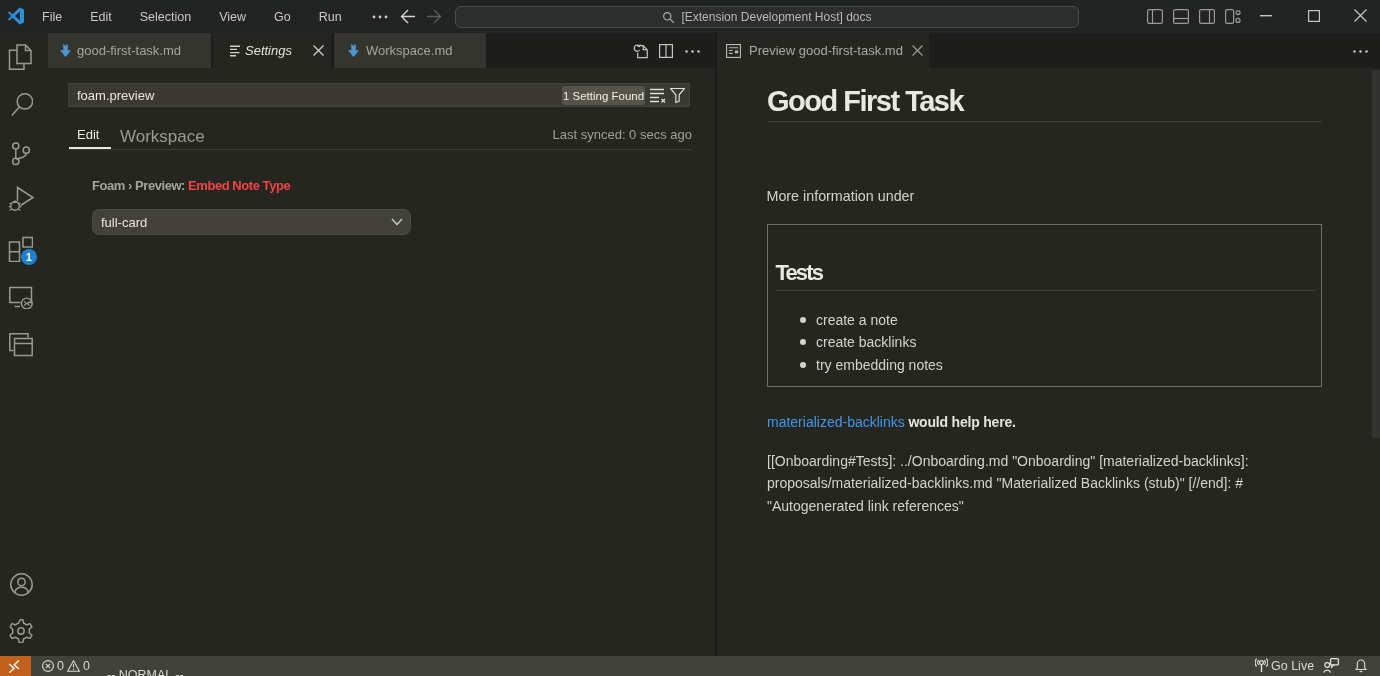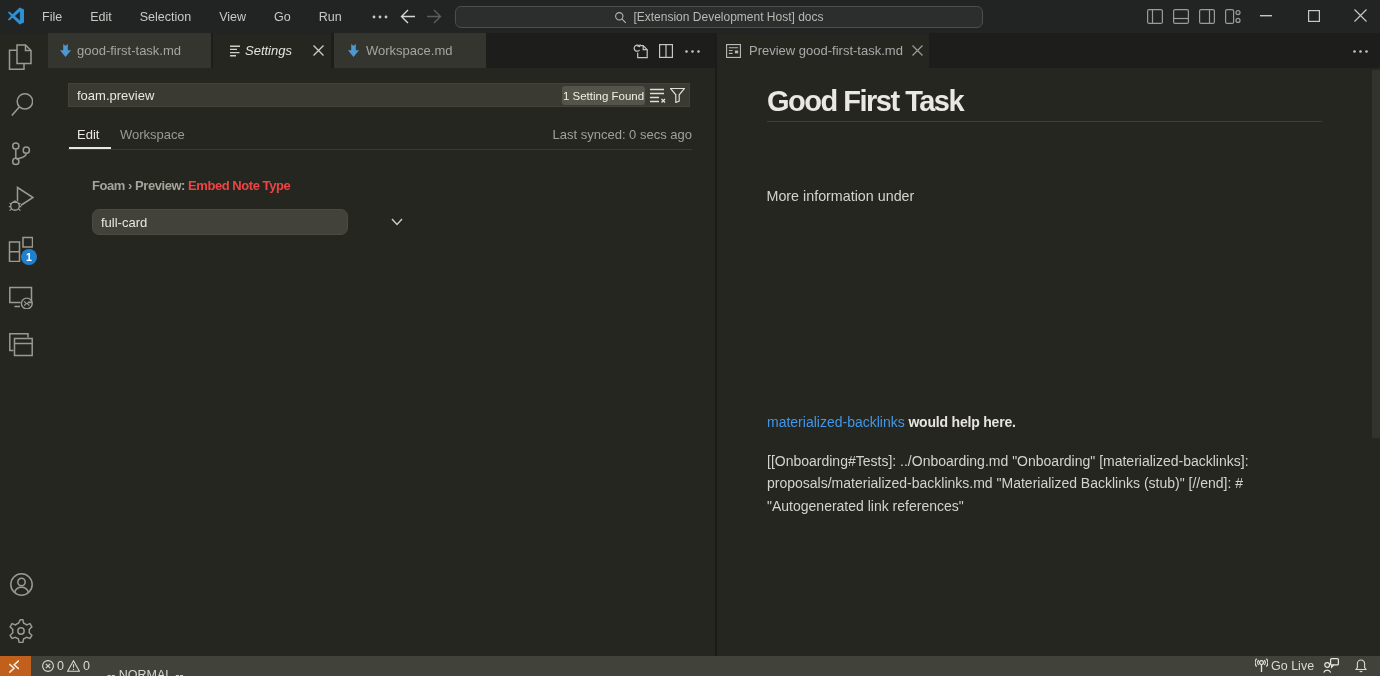--- a/index.html
+++ b/index.html
@@ -30,21 +30,21 @@
       </span>
   </div>
 
   <svg class="abs" style="left:400px;top:9px;" width="16" height="16" viewBox="0 0 16 16">
       <path d="M8 1 L1.5 7.5 L8 14 M1.5 7.5 L15 7.5" stroke="#d6d6d2" stroke-width="1.4" fill="none"></path>
     </svg>
   <svg class="abs" style="left:426px;top:9px;" width="16" height="16" viewBox="0 0 16 16">
       <path d="M8 1 L14.5 7.5 L8 14 M14.5 7.5 L1 7.5" stroke="#5c5e5c" stroke-width="1.4" fill="none"></path>
     </svg>
 
-  <div class="abs" style="left:455px;top:6px;width:528px;height:22px;background:#2c2e2d;border:1px solid #4c4e4c;border-radius:6px;display:flex;align-items:center;justify-content:center;color:#b8b8b4;font-size:12px;">
+  <div class="abs" style="left:455px;top:6px;width:624px;height:22px;background:#2c2e2d;border:1px solid #4c4e4c;border-radius:6px;display:flex;align-items:center;justify-content:center;color:#b8b8b4;font-size:12px;">
     <svg width="13" height="13" viewBox="0 0 16 16" style="margin-right:6px;">
         <circle cx="6.5" cy="6.5" r="4.5" stroke="#b8b8b4" stroke-width="1.3" fill="none"></circle>
         <path d="M10 10 L14.5 14.5" stroke="#b8b8b4" stroke-width="1.3"></path>
       </svg>
     <span>[Extension Development Host] docs</span>
   </div>
 
   <svg class="abs" style="left:1147px;top:9px;" width="16" height="15" viewBox="0 0 16 15">
       <rect x="0.6" y="0.6" width="14.8" height="13.8" rx="1.5" stroke="#9b9b97" stroke-width="1.2" fill="none"></rect>
       <path d="M5.5 0.6 L5.5 14.4" stroke="#9b9b97" stroke-width="1.2"></path>
@@ -143,39 +143,48 @@
   <div class="abs" style="left:514px;top:18px;width:83px;height:19px;background:#55544a;border-radius:3px;color:#f0efe7;font-size:11.5px;display:flex;align-items:center;justify-content:center;">1 Setting Found</div>
   <svg class="abs" style="left:602px;top:20px;" width="16" height="15" viewBox="0 0 16 15">
       <path d="M0 1.5 H14 M0 5.5 H14 M0 9.5 H9 M0 13.5 H9" stroke="#dededa" stroke-width="1.4"></path>
       <path d="M11.5 11 L15 14.5 M15 11 L11.5 14.5" stroke="#dededa" stroke-width="1.4"></path>
     </svg>
   <svg class="abs" style="left:622px;top:20px;" width="15" height="15" viewBox="0 0 15 15">
       <path d="M0.5 0.5 H14.5 L9.2 6.8 L9.2 13 L5.8 14.5 L5.8 6.8 Z" stroke="#dededa" stroke-width="1.2" fill="none"></path>
     </svg>
 
   <div class="abs" style="left:29px;top:59px;color:#e8e7e0;font-size:13px;">Edit</div>
-  <div class="abs" style="left:72px;top:59px;color:#9a9a92;font-size:13px;">Workspace</div>
+  <div class="abs" style="left:72px;top:59px;color:#9a9a92;font-size:17px;">Workspace</div>
   <div class="abs" style="left:21px;top:79px;width:42px;height:2px;background:#e8e7e0;"></div>
   <div class="abs" style="left:20px;top:81px;width:624px;height:1px;background:#3b3b35;"></div>
   <div class="abs" style="right:23px;top:59px;color:#a0a098;font-size:13px;">Last synced: 0 secs ago</div>
 
   <div class="abs" style="left:44px;top:110px;font-size:13px;font-weight:bold;letter-spacing:-0.45px;"><span style="color:#a5a49b;">Foam › Preview: </span><span style="color:#ef4444;">Embed Note Type</span></div>
-  <div class="abs" style="left:44px;top:141px;width:256px;height:26px;background:#43423a;border:1px solid #4c4b42;border-radius:7px;display:flex;align-items:center;">
+  <div class="abs" style="left:44px;top:141px;width:319px;height:26px;background:#43423a;border:1px solid #4c4b42;border-radius:7px;display:flex;align-items:center;">
     <span style="color:#e8e7e0;font-size:13px;margin-left:8px;">full-card</span>
   </div>
   <svg class="abs" style="left:343px;top:150px;" width="12" height="8" viewBox="0 0 12 8">
       <path d="M1 1 L6 6.5 L11 1" stroke="#cccccc" stroke-width="1.4" fill="none"></path>
     </svg>
 </div>
 
 <div class="abs" id="preview" style="left:717px;top:68px;width:663px;height:588px;background:#262621;color:#d4d3cb;">
   <div class="abs" style="left:50px;top:18.5px;font-size:29px;line-height:29px;font-weight:bold;letter-spacing:-1.5px;color:#e9e8e2;">Good First Task</div>
   <div class="abs" style="left:50px;top:53px;width:555px;height:1px;background:#3f3f39;"></div>
   <div class="abs" style="left:49.5px;top:119.5px;font-size:14.3px;">More information under</div>
 
+  <div class="abs" style="left:50px;top:156px;width:555px;height:163px;border:1px solid #70706a;">
+    <div class="abs" style="left:7.5px;top:37px;font-size:22px;line-height:22px;font-weight:bold;letter-spacing:-1.85px;color:#e9e8e2;">Tests</div>
+    <div class="abs" style="left:8px;top:65px;width:539px;height:1px;background:#3f3f39;"></div>
+    <div class="abs" style="left:32px;top:83.5px;font-size:14px;line-height:22.5px;">
+      <div><span style="display:inline-block;width:6px;height:6px;border-radius:50%;background:#d4d3cb;vertical-align:2px;margin-right:10px;"></span>create a note</div>
+      <div><span style="display:inline-block;width:6px;height:6px;border-radius:50%;background:#d4d3cb;vertical-align:2px;margin-right:10px;"></span>create backlinks</div>
+      <div><span style="display:inline-block;width:6px;height:6px;border-radius:50%;background:#d4d3cb;vertical-align:2px;margin-right:10px;"></span>try embedding notes</div>
+    </div>
+  </div>
   <div class="abs" style="left:50px;top:346px;font-size:14px;"><span style="color:#4097e7;">materialized-backlinks</span><span style="font-weight:bold;color:#e5e4de;letter-spacing:-0.2px;"> would help here.</span></div>
   <div class="abs" style="left:50px;top:382px;width:500px;font-size:14px;line-height:22.4px;">[[Onboarding#Tests]: ../Onboarding.md "Onboarding" [materialized-backlinks]: proposals/materialized-backlinks.md "Materialized Backlinks (stub)" [//end]: # "Autogenerated link references"</div>
 
   <div class="abs" style="left:655px;top:2px;width:8px;height:368px;background:#32322f;"></div>
 </div>
 
 <div class="abs" style="left:0;top:656px;width:1380px;height:20px;background:#41423a;color:#dadad4;font-size:12.5px;">
   <div class="abs" style="left:0;top:0;width:31px;height:20px;background:#c1601d;"></div>
   <svg class="abs" style="left:9px;top:4px;" width="10" height="13" viewBox="0 0 10 13">
       <path d="M0.3 4 L5.0 8.3 L0.3 12.6 M9.9 0.6 L5.2 4.8 L9.9 9" stroke="#f5efe9" stroke-width="1.5" fill="none"></path>

